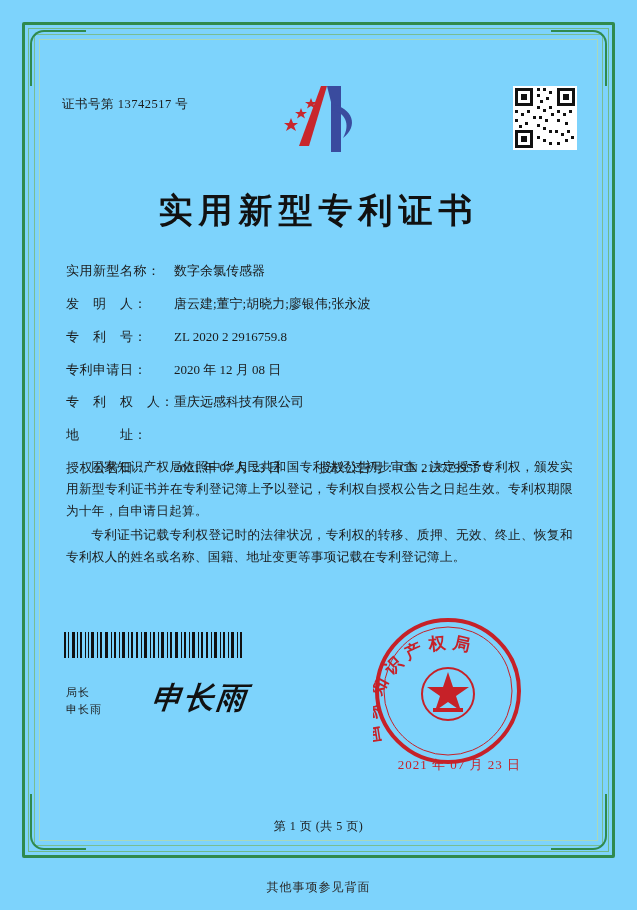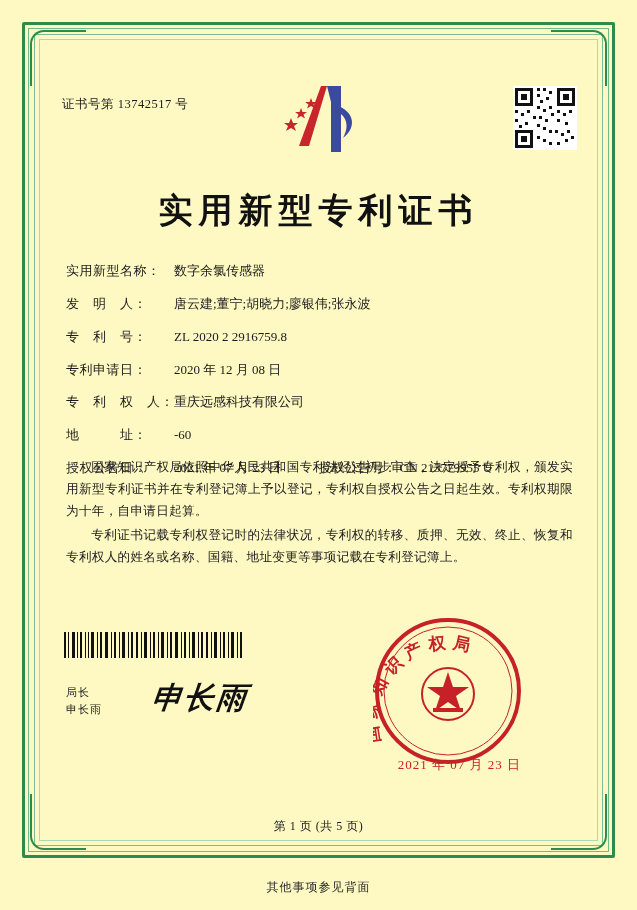--- a/index.html
+++ b/index.html
@@ -11,21 +11,21 @@
     width: 637px;
     height: 910px;
     font-family: "Liberation Serif", "DejaVu Serif", serif;
     color: #1b1b1b;
     position: relative;
     overflow: hidden;
   }
   .page {
     position: absolute;
     inset: 0;
-    background: #fef9c3;
+    background: #7dd3fc;
   }
   
   .frame-outer {
     position: absolute;
     left: 22px;
     top: 22px;
     right: 22px;
     bottom: 52px;
     border: 3px solid #2f8a4e;
     border-radius: 2px;
@@ -328,21 +328,20 @@
       </div>
 
       <div class="field-row">
         <div class="field-label">专　利　权　人：</div>
         <div class="field-value">重庆远感科技有限公司</div>
       </div>
 
       <div class="field-row">
         <div class="field-label">地　　　址：</div>
         <div class="field-value">
-          <span class="sub">-60</span>
         </div>
       </div>
 
       <div class="field-row">
         <div class="field-label">授权公告日：</div>
         <div class="field-value">
           <span>2021 年 07 月 23 日</span>
           <span class="inline-extra">授权公告号：</span>
           <span>CN 213779955 U</span>
         </div>

